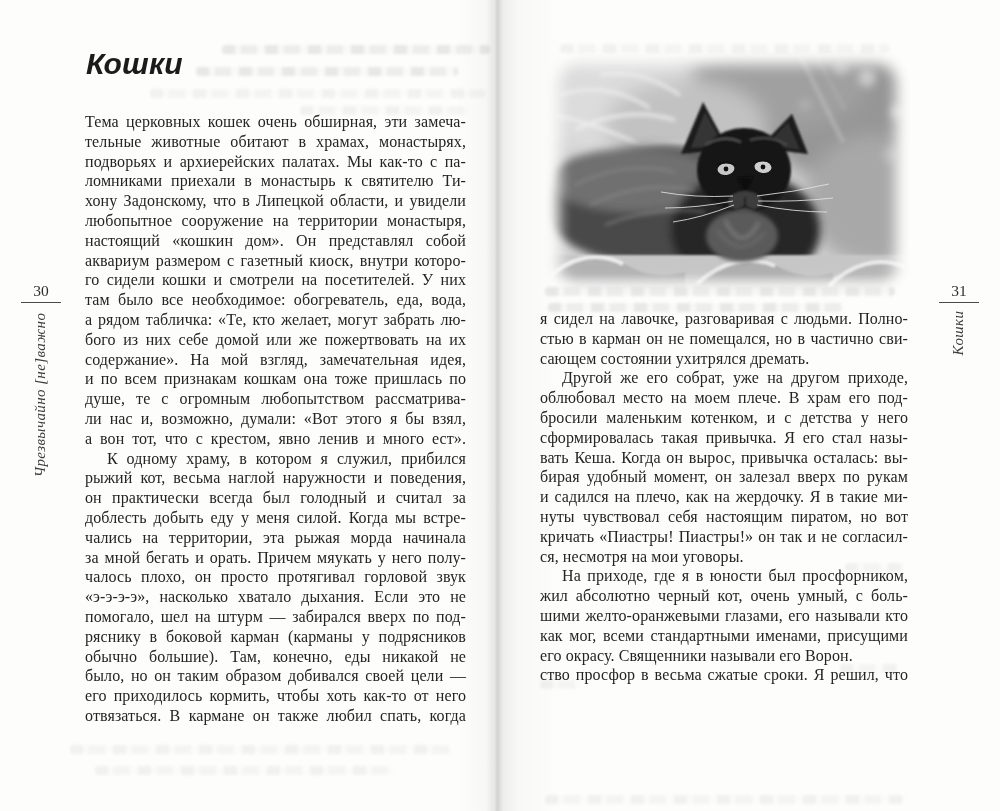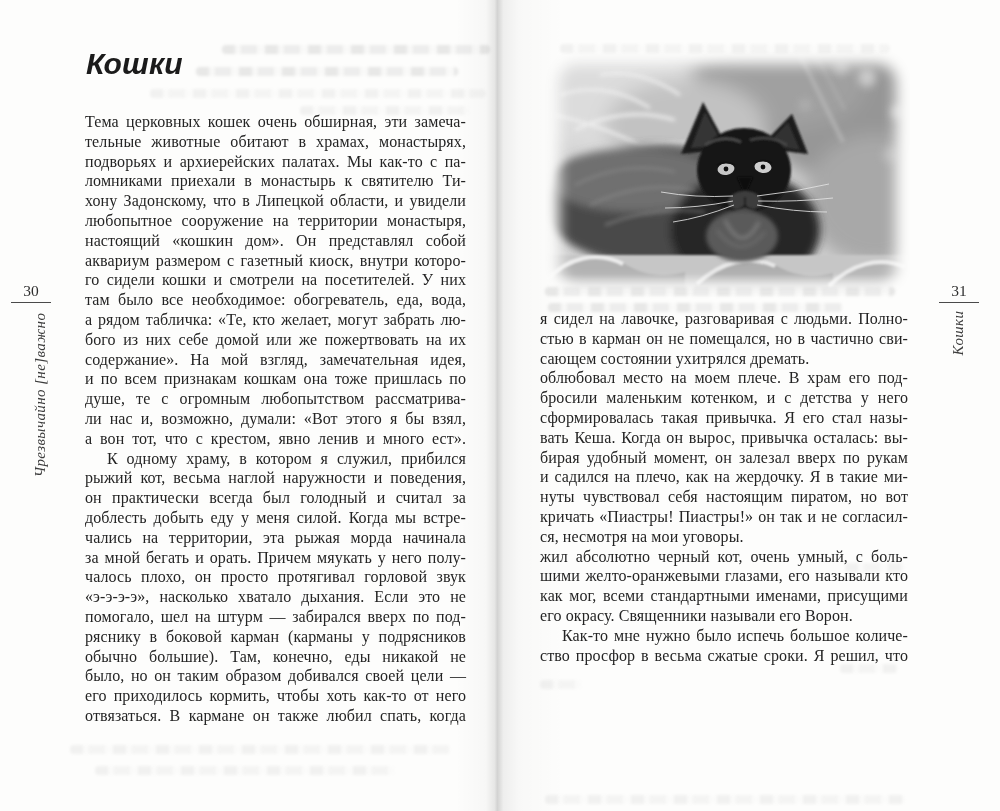--- a/index.html
+++ b/index.html
@@ -41,21 +41,21 @@
     white-space:nowrap;letter-spacing:0.1px;
   }
   .line.short{text-align-last:left;}
   .line.indent{padding-left:22px;}
   
   .page-num{
     position:absolute;width:40px;text-align:center;
     font-size:15.5px;color:#2d2d2d;
     padding-bottom:2px;border-bottom:1.3px solid #4a4a4a;
   }
-  #pn-left{left:11px;top:282px;}
+  #pn-left{left:21px;top:282px;}
   #pn-right{left:939px;top:282px;}
   
   .running{
     position:absolute;height:20px;line-height:20px;text-align:center;
     font-style:italic;font-size:15px;color:#3c3c3c;letter-spacing:0.4px;
     transform:rotate(-90deg);white-space:nowrap;
   }
   #run-left{left:-46px;top:385px;width:172px;}
   #run-right{left:928px;top:323px;width:60px;}
   
@@ -252,36 +252,37 @@
     </g>
   </svg>
 
   <div class="body-col" id="body-right">
       <div class="para">
         <div class="line">я сидел на лавочке, разговаривая с людьми. Полно-</div>
         <div class="line">стью в карман он не помещался, но в частично сви-</div>
         <div class="line short">сающем состоянии ухитрялся дремать.</div>
       </div>
       <div class="para">
+        <div class="line indent">Другой же его собрат, уже на другом приходе,</div>
         <div class="line">облюбовал место на моем плече. В храм его под-</div>
         <div class="line">бросили маленьким котенком, и с детства у него</div>
         <div class="line">сформировалась такая привычка. Я его стал назы-</div>
         <div class="line">вать Кеша. Когда он вырос, привычка осталась: вы-</div>
         <div class="line">бирая удобный момент, он залезал вверх по рукам</div>
         <div class="line">и садился на плечо, как на жердочку. Я в такие ми-</div>
         <div class="line">нуты чувствовал себя настоящим пиратом, но вот</div>
         <div class="line">кричать «Пиастры! Пиастры!» он так и не согласил-</div>
         <div class="line short">ся, несмотря на мои уговоры.</div>
       </div>
       <div class="para">
+        <div class="line indent">На приходе, где я в юности был просфорником,</div>
         <div class="line">жил абсолютно черный кот, очень умный, с боль-</div>
         <div class="line">шими желто-оранжевыми глазами, его называли кто</div>
         <div class="line">как мог, всеми стандартными именами, присущими</div>
         <div class="line short">его окрасу. Священники называли его Ворон.</div>
       </div>
       <div class="para">
-        <div class="line indent">Как-то мне нужно было испечь большое количе-</div>
         <div class="line">ство просфор в весьма сжатые сроки. Я решил, что</div>
       </div>
     </div>
 
   <div class="gutter"></div>
 </div>
 
 </body></html>

